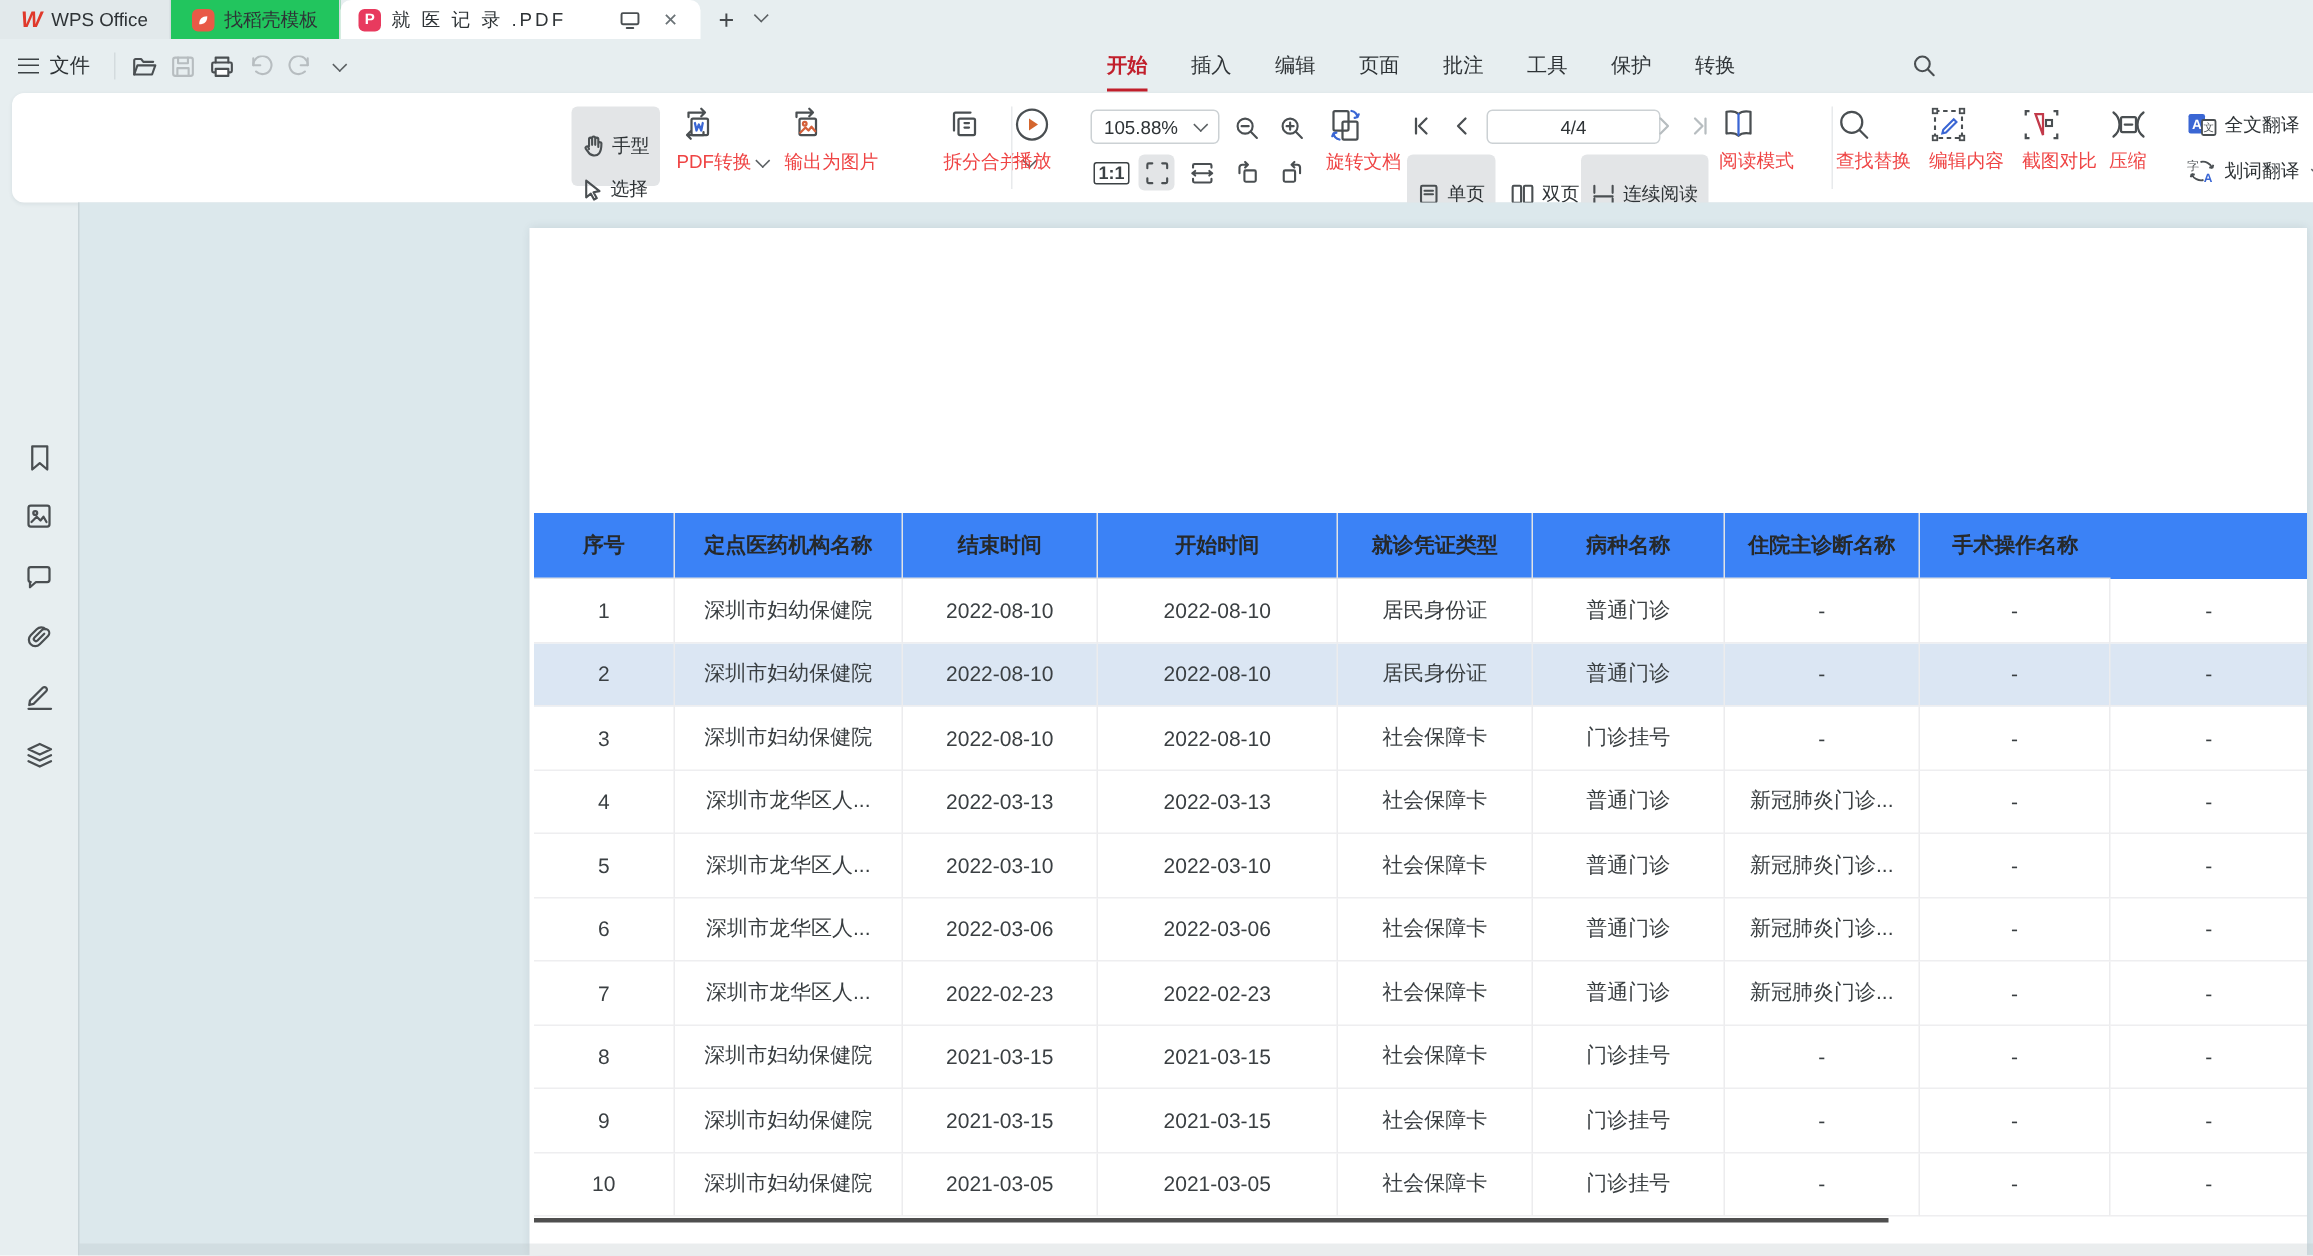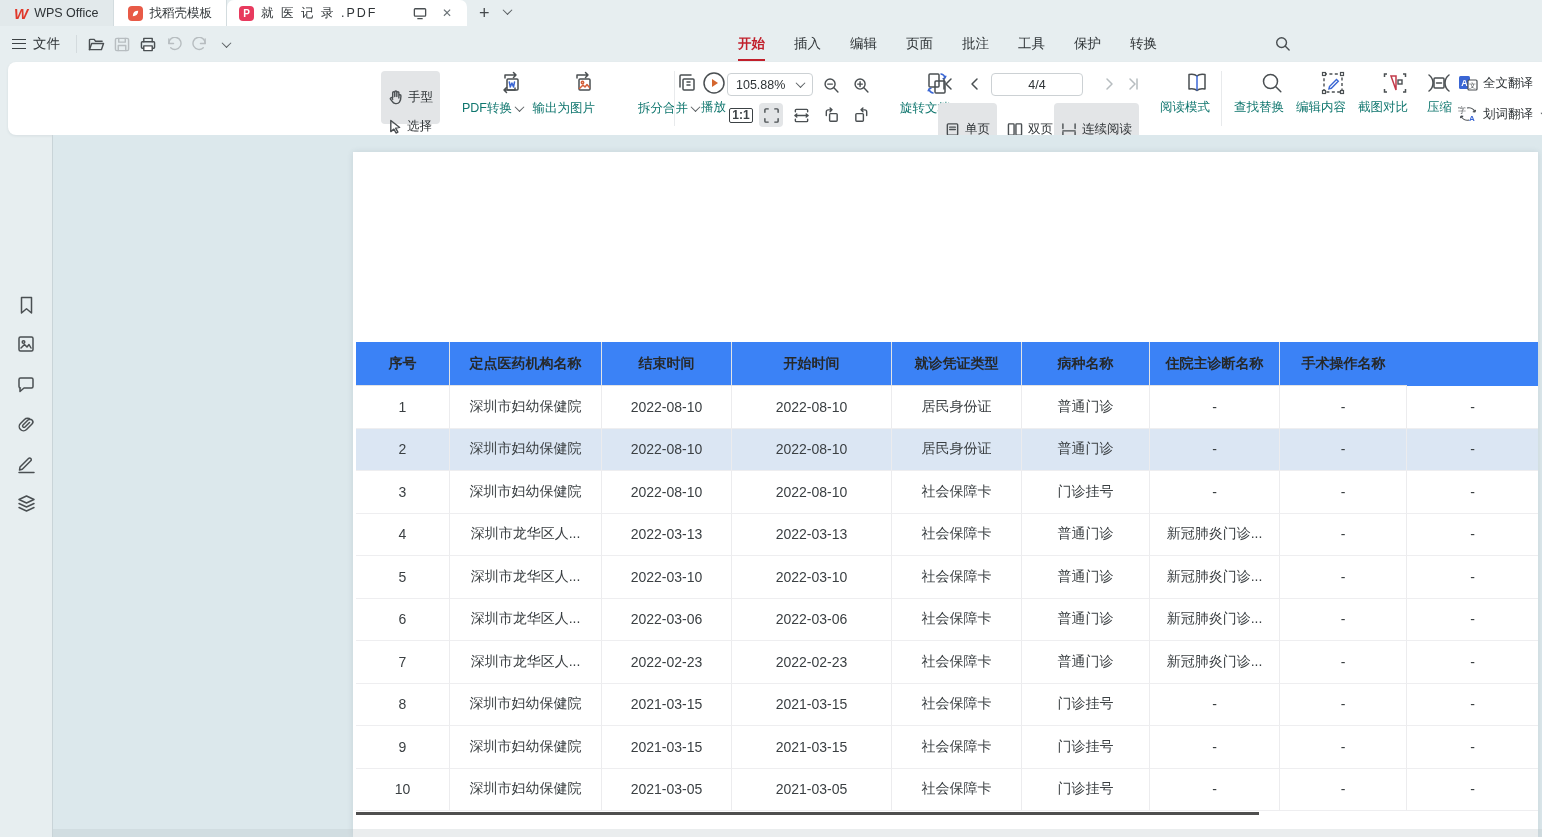--- a/index.html
+++ b/index.html
@@ -11,21 +11,21 @@
     color:#333; font-size:13px;
   }
   svg.ic { stroke:#4a4f52; fill:none; stroke-width:1.5; stroke-linecap:round; stroke-linejoin:round; display:block; }
   svg.ic.dis { stroke:#b7bdc0; }
   .chev { display:inline-block; width:7px; height:7px; border-right:1.4px solid #5a5f62; border-bottom:1.4px solid #5a5f62; transform:rotate(45deg) translate(-1px,-1px); margin-left:4px; }
 
   
   #tabbar { position:absolute; left:0; top:0; right:0; height:26px; display:flex; align-items:stretch; }
   .tab { display:flex; align-items:center; gap:7px; padding:0 14px; font-size:12.5px; color:#2e3336; border-right:1px solid #d3dcdf; }
   .tab.home { background:#e2e9eb; }
-  .tab.docer { background:#ffffff; }
+  .tab.docer { background:#22c55e; }
   .tab.active { background:#ffffff; border-right:none; border-radius:7px 7px 0 0; min-width:240px; padding:0 10px 0 12px; }
   .wlogo { color:#e0392b; font-weight:800; font-size:15px; font-style:italic; letter-spacing:-1px; }
   .docer-ic { width:15px; height:15px; border-radius:4px; background:#e85a47; display:flex; align-items:center; justify-content:center; }
   .pdf-ic { width:15px; height:15px; border-radius:4px; background:#e83a5e; color:#fff; font-size:10px; font-weight:700; display:flex; align-items:center; justify-content:center; }
   .doc-title { letter-spacing:2px; flex:1; }
   .tab-btn { display:flex; align-items:center; justify-content:center; width:20px; height:100%; color:#6b7377; font-size:12px; }
   .newtab { display:flex; align-items:center; gap:10px; padding:0 12px; color:#45494c; }
   .plus { font-size:18px; font-weight:400; line-height:1; }
 
   
@@ -39,25 +39,25 @@
   .menu-item { padding:7px 0 6px 0; }
   .menu-item.active { color:#c11f2b; font-weight:700; border-bottom:2.5px solid #c11f2b; }
   #wpsai { position:absolute; left:1196px; display:flex; align-items:center; gap:6px; font-size:13.5px; color:#2e3336;margin-top:48px; }
   #topsearch { position:absolute; left:1270px; }
 
   
   #ribbon { position:absolute; left:8px; top:62px; right:0; height:73px; background:#fff; border-radius:8px 0 0 8px; box-shadow:0 1px 3px rgba(30,50,60,.08); }
   .rb { position:absolute; }
   .pill { display:flex; align-items:center; gap:5px; padding:18px 7px; border-radius:4px; font-size:12.5px; color:#2e3336; }
   .pill.sel { background:#e3e5e7; }
-  .stackbtn { position:absolute; display:flex; flex-direction:column; align-items:flex-end; gap:4px; font-size:12.5px; color:#0f766e; }
+  .stackbtn { position:absolute; display:flex; flex-direction:column; align-items:flex-start; gap:4px; font-size:12.5px; color:#ef4444; }
   .stackbtn .lbl { display:flex; align-items:center; white-space:nowrap; }
   .rb-div { position:absolute; top:9px; bottom:9px; width:1px; background:#e8eaec; }
   .zoombox { position:absolute; display:flex; align-items:center; justify-content:space-between; padding:0 8px; width:86px; height:23px; border:1px solid #ccd1d4; border-radius:4px; font-size:12.5px; color:#2e3336; background:#fff; }
-  .pagebox { position:absolute; display:flex; align-items:center; justify-content:center; width:92px; height:23px; border:1px solid #ccd1d4; border-radius:4px; font-size:12.5px; color:#2e3336; background:#fff; }
+  .pagebox { position:absolute; display:flex; align-items:center; justify-content:center; width:116px; height:23px; border:1px solid #ccd1d4; border-radius:4px; font-size:12.5px; color:#2e3336; background:#fff; }
   .miniic { position:absolute; width:24px; height:24px; display:flex; align-items:center; justify-content:center; border-radius:4px; }
   .miniic.sel { background:#e3e5e7; }
   .onetoone { font-size:12px; font-weight:700; color:#3c4245; border:1.4px solid #3c4245; border-radius:2px; padding:0 2px; line-height:13px; }
   .navic { position:absolute; width:22px; height:22px; display:flex; align-items:center; justify-content:center; }
   .inlinebtn { position:absolute; display:flex; align-items:center; gap:5px; font-size:12.5px; color:#2e3336; white-space:nowrap; }
 
   
   #leftstrip { position:absolute; left:0; top:135px; width:52px; bottom:0; }
   .ls-ic { position:absolute; left:13px; width:26px; height:26px; display:flex; align-items:center; justify-content:center; }
 

